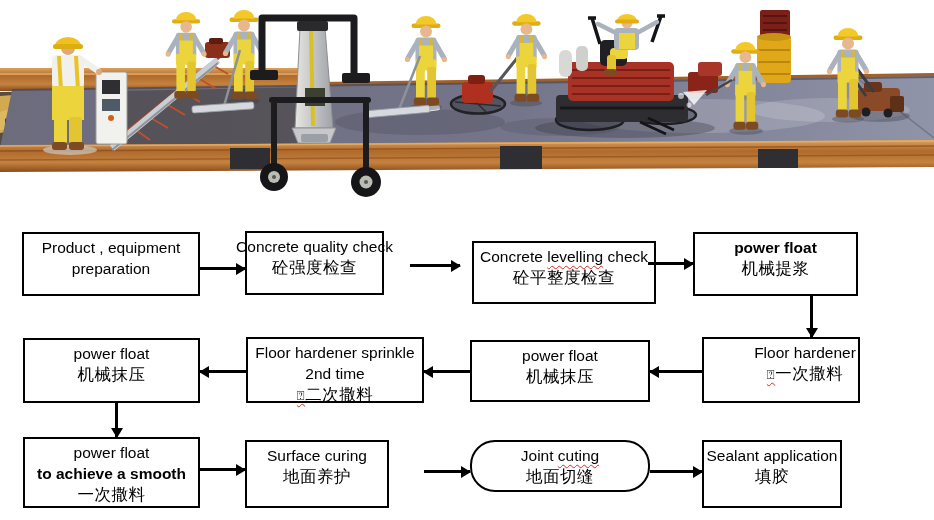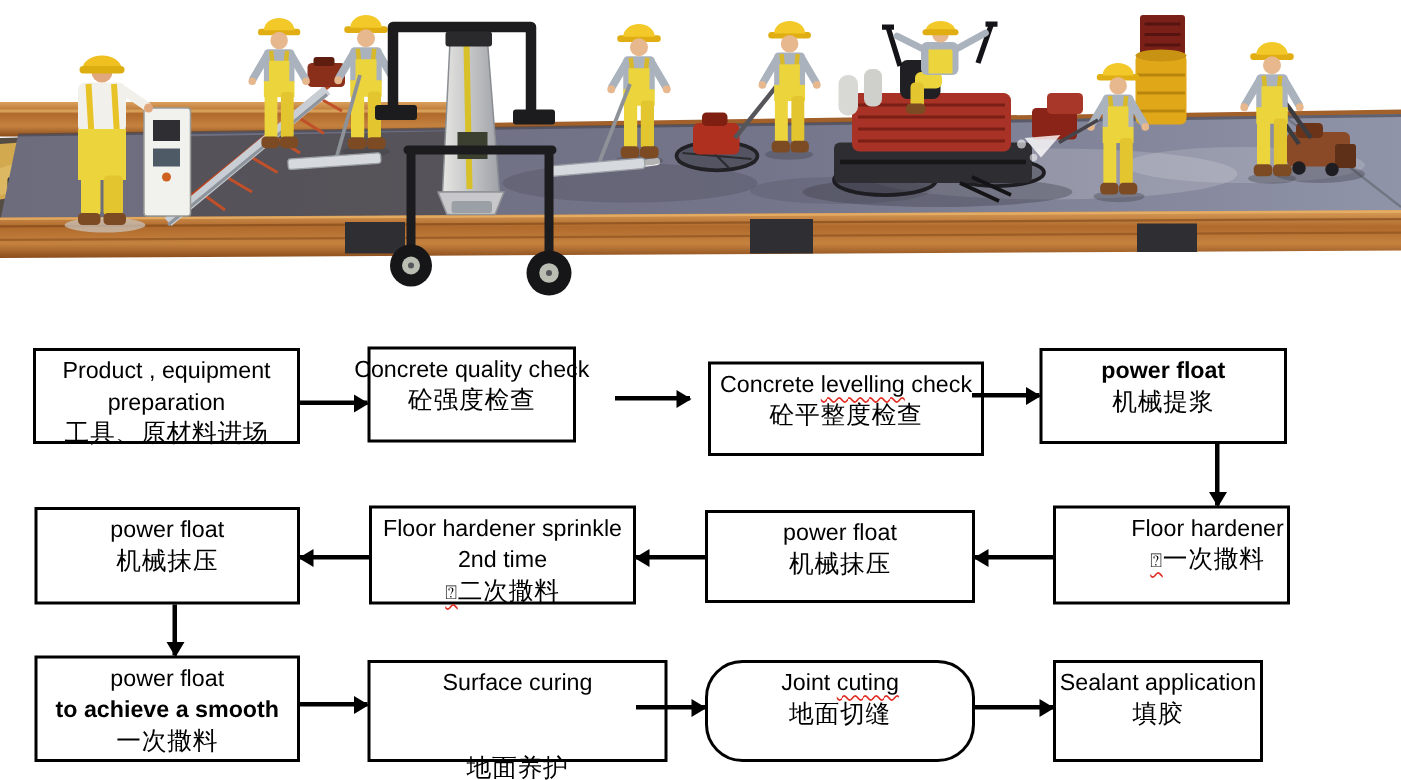--- a/index.html
+++ b/index.html
@@ -241,21 +241,20 @@
         <use href="#wk" transform="translate(818,26)"></use>
       </g>
     </svg>
   </div>
 
   <div>
 
     <div class="box" style="left:22px;top:232px;width:178px;height:64px;">
       <div class="ln">Product , equipment</div>
       <div class="ln">preparation</div>
-      <div class="ln zh">工具、原材料进场</div>
     </div>
     <div class="box" style="left:245px;top:231px;width:139px;height:64px;">
       <div class="ln">Concrete quality check</div>
       <div class="ln zh">砼强度检查</div>
     </div>
     <div class="box" style="left:460px;top:241px;width:184px;height:63px;margin-left:12px;">
       <div class="ln"><span>Concrete </span><span class="wavy">levelling</span><span> check</span></div>
       <div class="ln zh">砼平整度检查</div>
     </div>
     <div class="box" style="left:693px;top:232px;width:165px;height:64px;">
@@ -279,25 +278,25 @@
     <div class="box" style="left:23px;top:338px;width:177px;height:65px;">
       <div class="ln">power float</div>
       <div class="ln zh">机械抹压</div>
     </div>
 
     <div class="box" style="left:23px;top:437px;width:177px;height:71px;">
       <div class="ln">power float</div>
       <div class="ln b">to achieve a smooth</div>
       <div class="ln zh">一次撒料</div>
     </div>
-    <div class="box" style="left:245px;top:440px;width:200px;height:68px;gap:36px;">
+    <div class="box" style="left:245px;top:440px;width:144px;height:68px;">
       <div class="ln">Surface curing</div>
       <div class="ln zh">地面养护</div>
     </div>
-    <div class="box" style="left:470px;top:440px;width:180px;height:68px;border-radius:25px;">
+    <div class="box" style="left:470px;top:440px;width:180px;height:52px;border-radius:25px;">
       <div class="ln"><span>Joint </span><span class="wavy">cuting</span></div>
       <div class="ln zh">地面切缝</div>
     </div>
     <div class="box" style="left:702px;top:440px;width:140px;height:68px;">
       <div class="ln">Sealant application</div>
       <div class="ln zh">填胶</div>
     </div>
 
     <div class="ar" style="left:200px;top:267px;width:45px;"></div>
     <div class="ar" style="left:410px;top:264px;width:50px;"></div>

